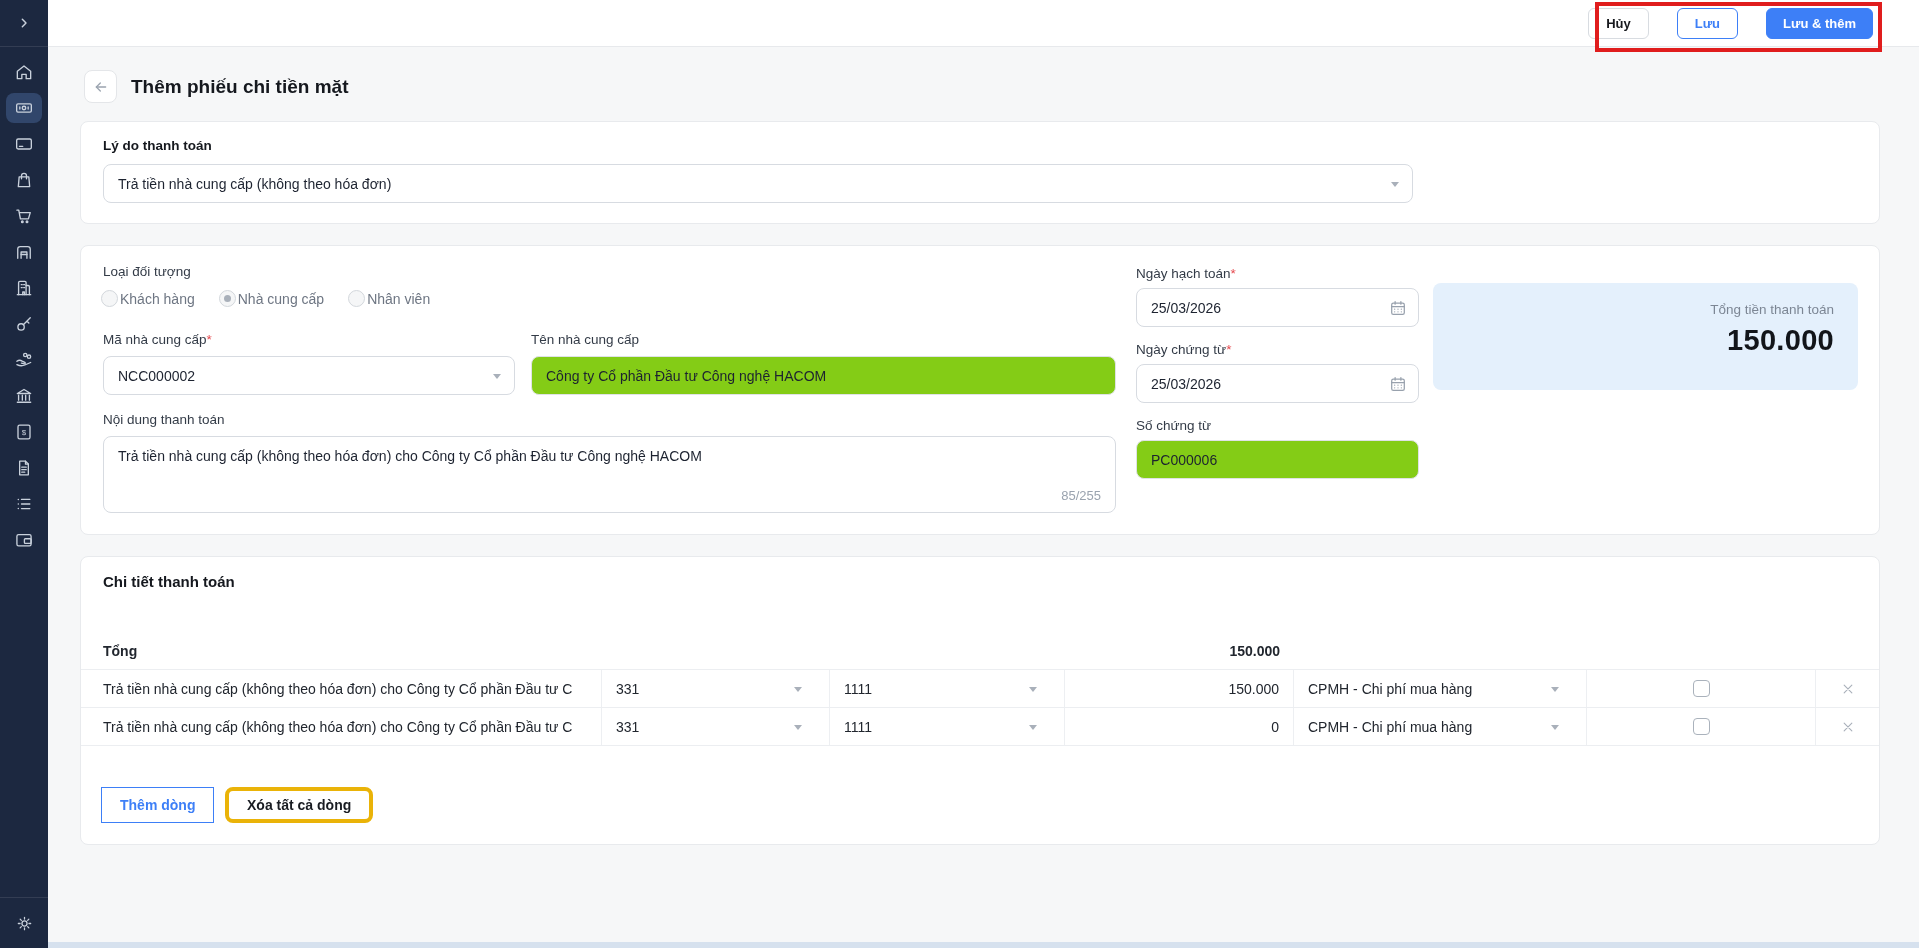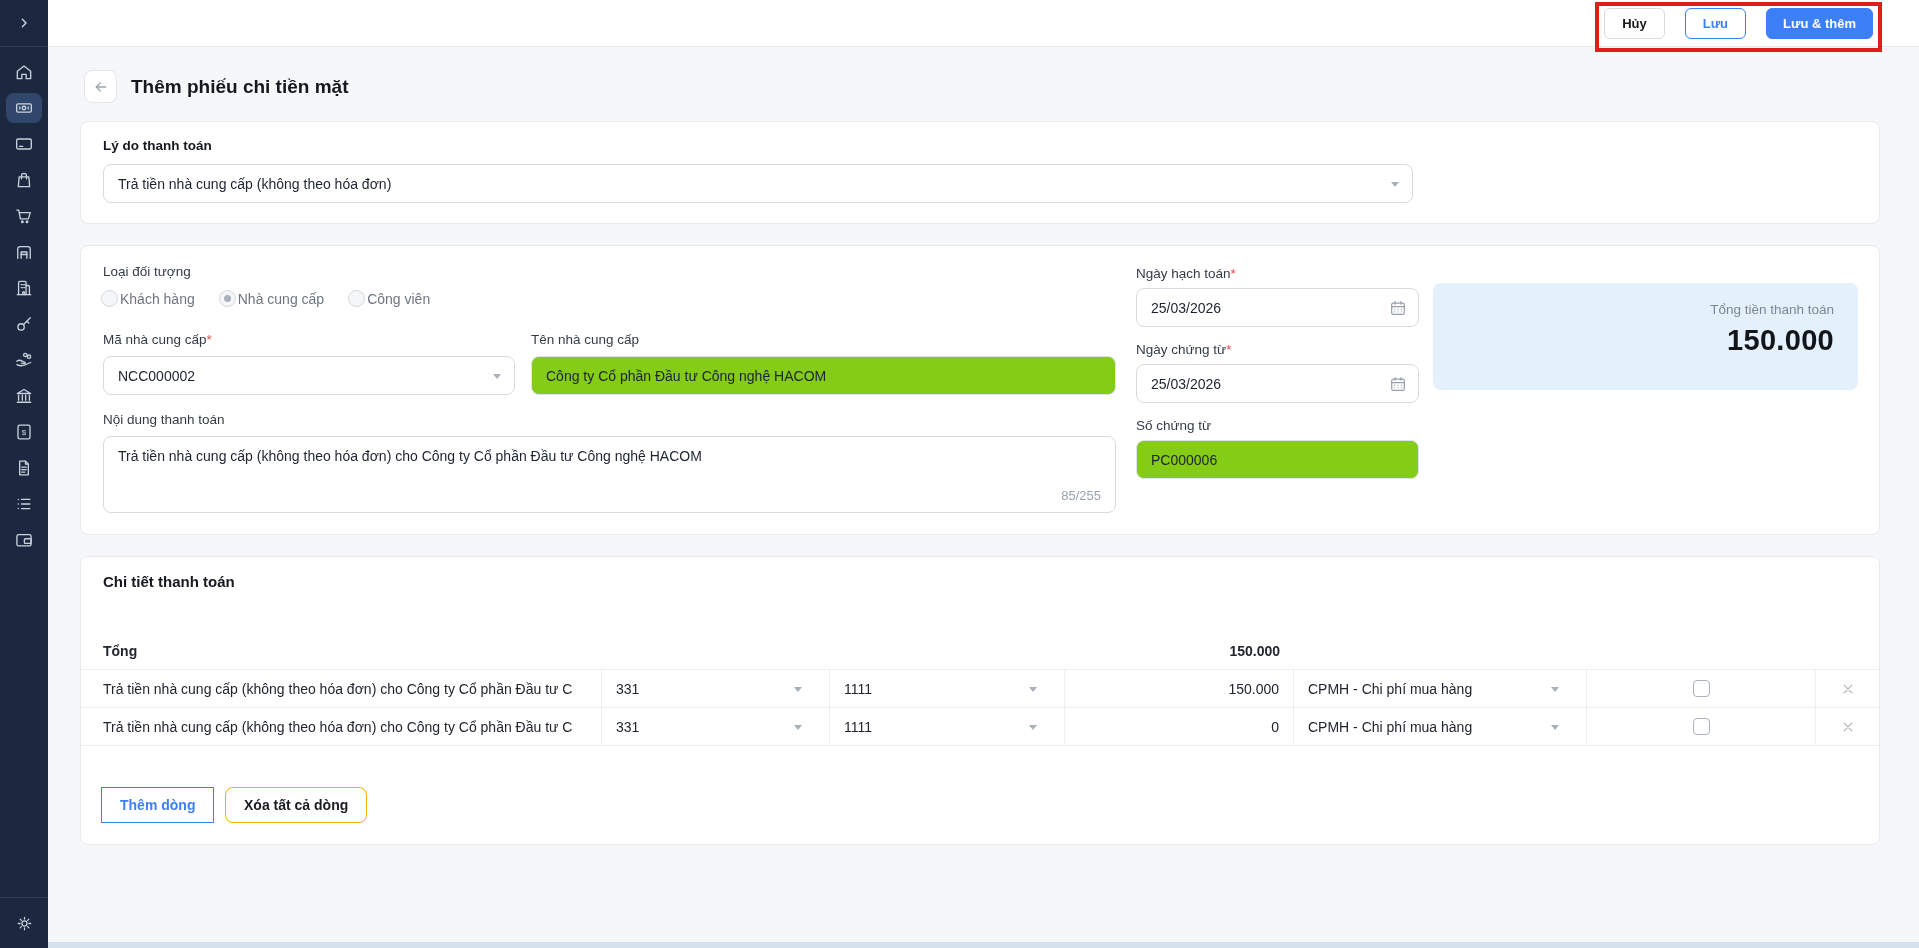--- a/index.html
+++ b/index.html
@@ -20,21 +20,21 @@
   .sb-item { width:36px; height:30px; border:none; background:transparent; border-radius:8px;
     display:flex; align-items:center; justify-content:center; color:#c9d1dc; cursor:pointer; padding:0; }
   .sb-item.active { background:#31466b; }
   .sb-item svg { display:block; }
   .sb-bottom { height:51px; flex:0 0 auto; border-top:1px solid rgba(255,255,255,.10);
     display:flex; align-items:center; justify-content:center; }
 
   
   .topbar { position:absolute; left:48px; top:0; right:0; height:47px;
     background:#fff; border-bottom:1px solid #e7e9ec; z-index:4; }
-  .topbar-actions { position:absolute; right:46px; top:8px; display:flex; gap:20px; }
+  .topbar-actions { position:absolute; right:46px; top:8px; display:flex; gap:28px; }
   .btn { height:31px; border-radius:6px; font-family:inherit; font-size:13px; font-weight:700;
     display:flex; align-items:center; justify-content:center; cursor:pointer; background:#fff; }
   .btn-cancel { border:1px solid #d8dce1; color:#17191d; padding:0 17px; }
   .btn-save { border:1px solid #3d7ff7; color:#3d7ff7; padding:0 17px; }
   .btn-primary { background:#3d7ff7; border:1px solid #3d7ff7; color:#fff; padding:12px 16px; }
   .annotation-box { position:absolute; left:1595px; top:2px; width:287px; height:50px;
     border:4px solid #e01d1d; z-index:10; pointer-events:none; }
 
   
   .back-btn { position:absolute; left:84px; top:70px; width:33px; height:33px;
@@ -101,21 +101,21 @@
   .cell-select { display:flex; align-items:center; width:100%; height:100%;
     padding-right:20px; position:relative; cursor:pointer; }
   .checkbox { width:17px; height:17px; border:1.5px solid #aab2bc; border-radius:4px;
     background:#fff; cursor:pointer; }
   .xicon { color:#a9b0ba; cursor:pointer; }
 
   .btn-add { position:absolute; left:20px; top:230px; height:36px; background:#fff;
     border:1px solid #3d7ff7; color:#3d7ff7; border-radius:0; padding:0 18px;
     font-family:inherit; font-size:14px; font-weight:700; cursor:pointer; }
   .btn-clear { position:absolute; left:144px; top:230px; height:36px; background:#fff;
-    border:1px solid #eab308; color:#191c22; border-radius:8px; padding:0 18px;
+    border:4px solid #eab308; color:#191c22; border-radius:8px; padding:0 18px;
     font-family:inherit; font-size:14px; font-weight:700; cursor:pointer; }
 
   .hscrollbar { position:absolute; left:48px; right:0; top:942px; height:6px;
     background:#d6e1ee; }
 </style>
 </head>
 <body>
 
 <div class="screen">
 
@@ -264,21 +264,21 @@
       <span class="radio-item">
         <span class="radio"></span>
         <span>Khách hàng</span>
       </span>
       <span class="radio-item">
         <span class="radio checked"></span>
         <span>Nhà cung cấp</span>
       </span>
       <span class="radio-item">
         <span class="radio"></span>
-        <span>Công viên</span>
+        <span>Nhân viên</span>
       </span>
     </div>
 
     <div class="flabel" style="left:22px;top:86px;">
       <span>Mã nhà cung cấp</span><span class="req">*</span>
     </div>
     <div class="select" style="left:22px;top:110px;width:412px;">
       <span>NCC000002</span>
       <span class="caret"></span>
     </div>

